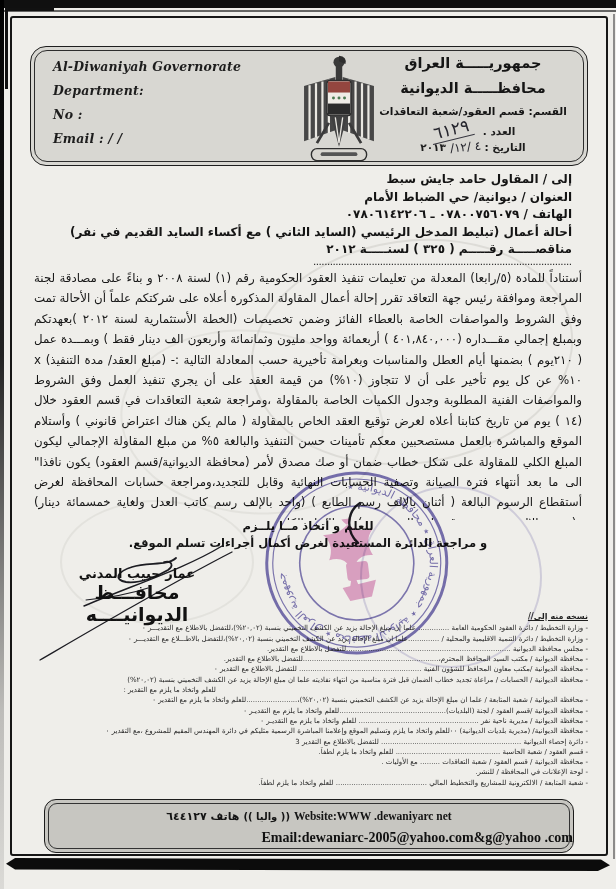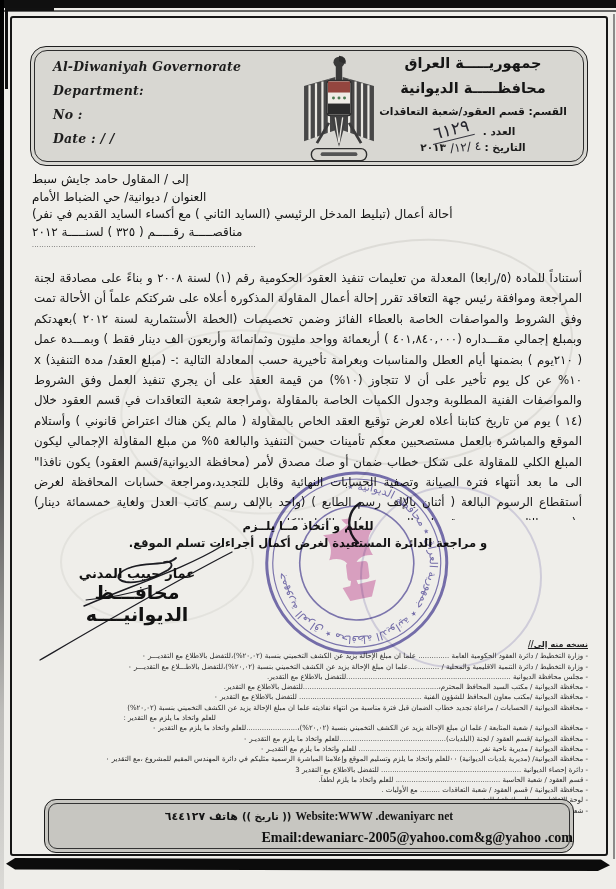--- a/index.html
+++ b/index.html
@@ -31,42 +31,42 @@
   .hdr-en div{margin-bottom:9px;letter-spacing:.2px;}
   .hdr-ar{position:absolute;right:14px;top:8px;width:200px;direction:rtl;text-align:center;}
   .ar-big{font-weight:bold;font-size:14.5px;margin-bottom:9px;color:#151515;}
   .ar-dept{font-weight:bold;font-size:10.5px;margin-bottom:2px;color:#151515;}
   .ar-num,.ar-date{font-size:10.5px;font-weight:bold;color:#1c1c1c;}
   .hand{display:inline-block;font-weight:normal;color:#26262e;}
   .hand-num{font-size:17px;transform:rotate(-14deg) skewX(-6deg);margin-right:6px;border-bottom:1.5px solid #33333d;padding:0 4px 0 2px;}
   .hand-date{font-size:12px;transform:rotate(-5deg);}
   .eagle{position:absolute;left:262px;top:4px;}
   
-  .addr{position:absolute;left:32px;top:172px;width:560px;direction:rtl;text-align:left;font-weight:normal;}
+  .addr{position:absolute;left:12px;top:172px;width:560px;direction:rtl;text-align:right;font-weight:bold;}
   .addr .l{font-size:12px;margin-bottom:3.5px;color:#141414;}
   .addr .subj{font-size:12px;margin-top:2px;}
   .dotline{font-size:6px;letter-spacing:.5px;color:#222;line-height:6px;overflow:hidden;white-space:nowrap;}
   
   .body-par{position:absolute;left:34px;top:268px;width:548px;height:252px;direction:rtl;text-align:justify;
     font-size:11.8px;line-height:20.4px;color:#161616;overflow:hidden;}
   .closing{position:absolute;left:28px;width:560px;direction:rtl;text-align:center;font-weight:bold;font-size:11.5px;color:#141414;}
   .c1{top:519px;}
   .c2{top:536px;}
   
   .sig-block{position:absolute;left:52px;top:566px;width:170px;text-align:center;direction:rtl;}
   .sig-name{font-weight:bold;font-size:13px;color:#121212;}
   .sig-title{font-weight:bold;font-size:19px;color:#121212;letter-spacing:1px;}
   .sig-svg{position:absolute;left:26px;top:528px;pointer-events:none;}
   .paren-svg{position:absolute;left:340px;top:500px;pointer-events:none;}
   
   .stamp{position:absolute;left:260px;top:466px;mix-blend-mode:multiply;opacity:.92;transform:rotate(-7deg);pointer-events:none;}
   .stamp2{position:absolute;left:360px;top:486px;width:178px;height:178px;border-radius:50%;border:2px solid #8d87c2;opacity:.3;mix-blend-mode:multiply;pointer-events:none;}
   
   .cc{position:absolute;left:28px;top:612px;width:560px;direction:rtl;font-size:7px;line-height:10.3px;color:#1f1f1f;}
-  .cc-head{font-weight:bold;font-size:8px;text-decoration:underline;margin-bottom:1px;margin-top:28px;}
+  .cc-head{font-weight:bold;font-size:8px;text-decoration:underline;margin-bottom:1px;}
   .cc-item{white-space:nowrap;overflow:hidden;}
   .cc-indent{padding-right:372px;}
   
   .ftr{position:absolute;left:44px;top:799px;width:528px;height:52px;border:1.5px solid #1c1c1c;border-radius:12px;background:#c7c6c1;}
   .ftr-inner{position:absolute;inset:3px;border:1px solid #333;border-radius:9px;}
   .ftr-l1{position:absolute;left:0;top:9px;width:100%;text-align:center;direction:rtl;font-size:11.5px;font-weight:bold;color:#141414;}
   .ftr-l1 .site{font-family:"Liberation Serif","DejaVu Serif",serif;direction:ltr;unicode-bidi:isolate;}
   .ftr-l1 .walia{font-size:10px;}
   .ftr-l1 .ph{font-size:11px;}
   .ftr-l2{position:absolute;left:0;top:30px;width:100%;text-align:right;direction:ltr;
@@ -86,21 +86,21 @@
 <div class="ghost g1"></div>
 <div class="ghost g2"></div>
 <div class="ghost g3"></div>
 
 <div class="hdr">
   <div class="hdr-inner"></div>
   <div class="hdr-en">
     <div>Al-Diwaniyah Governorate</div>
     <div>Department:</div>
     <div>No :</div>
-    <div>Date :    /    /</div>
+    <div>Email :    /    /</div>
   </div>
 
   <div class="eagle">
     <svg width="92" height="118" viewBox="0 0 100 128">
 
       <circle cx="50" cy="12" r="6" fill="#3a3a3a"></circle>
       <path d="M50 5 q9 1 7 9 l-7 -3 z" fill="#2e2e2e"></path>
       <rect x="46.5" y="16" width="7" height="16" fill="#3a3a3a"></rect>
 
       <path d="M46 28 L12 38 L12 98 L46 86 Z" fill="#474747"></path>
@@ -138,20 +138,21 @@
       <span>التاريخ :</span>
       <span class="hand hand-date">٤ /١٢/</span>
       <span>٢٠١٣</span>
     </div>
   </div>
 </div>
 
 <div class="addr">
   <div class="l">إلى / المقاول حامد جايش سبط</div>
   <div class="l">العنوان / ديوانية/ حي الضباط الأمام</div>
+  <div class="l">الهاتف /  ٠٧٨٠٠٧٥٦٠٧٩ ـ ٠٧٨٠٦١٤٢٢٠٦</div>
   <div class="l subj">أحالة أعمال (تبليط المدخل الرئيسي (السايد الثاني ) مع أكساء السايد القديم في نفر)</div>
   <div class="l subj">مناقصـــــة رقـــــم ( ٣٢٥ ) لسنـــــة ٢٠١٢</div>
   <div class="dotline">.............................................................................................</div>
 </div>
 
 <div class="body-par">أستناداً للمادة (٥/رابعا) المعدلة من تعليمات تنفيذ العقود الحكومية رقم (١) لسنة ٢٠٠٨ و بناءً على مصادقة لجنة المراجعة وموافقة رئيس جهة التعاقد تقرر إحالة أعمال المقاولة المذكورة أعلاه على شركتكم علماً أن الأحالة تمت وفق الشروط والمواصفات الخاصة بالعطاء الفائز وضمن تخصيصات (الخطة الأستثمارية لسنة ٢٠١٢ )بعهدتكم وبمبلغ إجمالي مقـــداره (٤٠١,٨٤٠,٠٠٠ ) أربعمائة وواحد مليون وثمانمائة وأربعون الف دينار فقط ) وبمـــدة عمل ( ٢١٠يوم ) بضمنها أيام العطل والمناسبات وبغرامة تأخيرية حسب المعادلة التالية :- (مبلغ العقد/ مدة التنفيذ) x ١٠% عن كل يوم تأخير على أن لا تتجاوز (١٠%) من قيمة العقد على أن يجري تنفيذ العمل وفق الشروط والمواصفات الفنية المطلوبة وجدول الكميات الخاصة بالمقاولة ،ومراجعة شعبة التعاقدات في قسم العقود خلال (١٤ ) يوم من تاريخ كتابنا أعلاه لغرض توقيع العقد الخاص بالمقاولة ( مالم يكن هناك اعتراض قانوني ) وأستلام الموقع والمباشرة بالعمل مستصحبين معكم تأمينات حسن التنفيذ والبالغة ٥% من مبلغ المقاولة الإجمالي ليكون المبلغ الكلي للمقاولة على شكل خطاب ضمان أو صك مصدق لأمر (محافظة الديوانية/قسم العقود) يكون نافذا" الى ما بعد أنتهاء فترة الصيانة وتصفية الحسابات النهائية وقابل للتجديد،ومراجعة حسابات المحافظة لغرض أستقطاع الرسوم البالغة ( أثنان بالإلف رسم الطابع ) (واحد بالإلف رسم كاتب العدل ولغاية خمسمائة دينار) و(نصف بالإلف رسم صندوق تقاعد المهندسين) من المبلغ الكلي.</div>
 
 <div class="closing c1">للعلم و أتخاذ مــا يلــزم</div>
 <div class="closing c2">و مراجعة الدائرة المستفيدة لغرض أكمال أجراءات تسلم الموقع.</div>
 
@@ -212,17 +213,17 @@
   <div class="cc-item">- قسم العقود / شعبة الحاسبة ............................................... للعلم واتخاذ ما يلزم لطفاً.</div>
   <div class="cc-item">- محافظة الديوانية / قسم العقود / شعبة التعاقدات ......... مع الأوليات .</div>
   <div class="cc-item">- لوحة الإعلانات في المحافظة / للنشر.</div>
   <div class="cc-item">- شعبة المتابعة / الالكترونية للمشاريع والتخطيط المالي ......................................... للعلم واتخاذ ما يلزم لطفاً.</div>
 </div>
 
 <div class="ftr">
   <div class="ftr-inner"></div>
   <div class="ftr-l1">
     <span class="site">Website:WWW .dewaniyarc  net</span>
-    <span class="walia">(( تاريخ ))</span>
+    <span class="walia">(( واليا ))</span>
     <span class="ph">هاتف ٦٤٤١٢٧</span>
   </div>
   <div class="ftr-l2">Email:dewaniarc-2005@yahoo.com&amp;g@yahoo .com</div>
 </div>
 
 </body></html>

